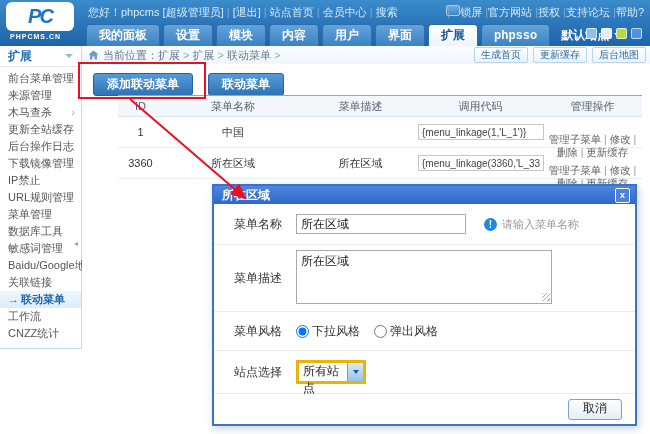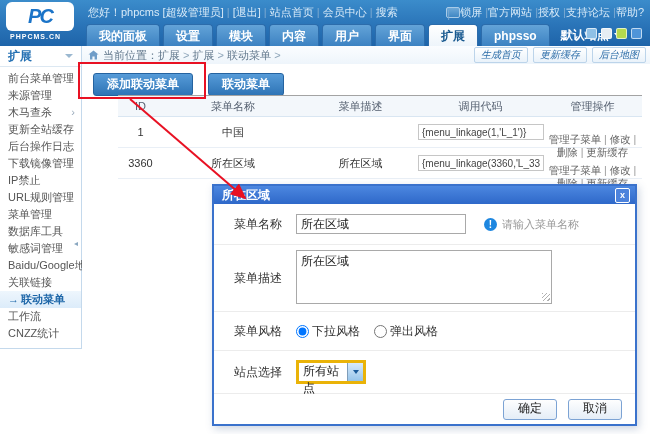--- a/index.html
+++ b/index.html
@@ -11,43 +11,43 @@
   }
   
   #header{position:absolute;left:0;top:0;width:650px;height:46px;
     background:linear-gradient(180deg,#3b8ccb 0%,#2a74b8 55%,#1e64a9 100%);
     border-bottom:1px solid #155390;}
   .logo-box{position:absolute;left:6px;top:2px;width:68px;height:29px;background:#fff;
     border-radius:6px;display:flex;align-items:center;justify-content:center;}
   .logo-brand{font-weight:bold;font-style:italic;font-size:20px;color:#1b74c8;letter-spacing:-2px;}
   .logo-site{position:absolute;left:10px;top:33px;font-size:7px;font-weight:bold;color:#fff;letter-spacing:1px;}
   .welcome{position:absolute;left:88px;top:5px;color:#d8eaf8;white-space:nowrap;}
-  .utility{position:absolute;right:6px;top:5px;color:#d8eaf8;white-space:nowrap;display:flex;align-items:center;}
+  .utility{position:absolute;right:6px;top:5px;color:#d8eaf8;white-space:nowrap;display:flex;align-items:flex-start;}
   .sep-links span{margin:0 0;}
   .sep-links span:not(:last-child)::after{content:" | ";color:#7fabd2;}
   .screen-icon{display:inline-block;width:12px;height:9px;border:1px solid #a8cbe8;border-radius:2px;
     background:linear-gradient(#6fa9d8,#3f87c4);margin-right:4px;}
   .tabs{position:absolute;left:86px;top:24px;height:22px;display:flex;gap:3px;}
   .tab{padding:0 12px;line-height:22px;color:#fff;font-weight:bold;font-size:12px;
     background:linear-gradient(#63a3d8,#3c82c2);border:1px solid #2c6cab;border-bottom:none;
-    border-radius:4px 4px 0 0;}
+    border-radius:4px 4px 0 0;font-family:Liberation Mono, monospace;}
   .tab.active{background:linear-gradient(#ffffff,#eef5fb);color:#17588f;}
   .site-selector{margin-left:8px;color:#fff;font-weight:bold;font-size:12px;line-height:22px;display:flex;align-items:center;}
   .caret-down{display:inline-block;width:0;height:0;border-left:4px solid transparent;border-right:4px solid transparent;
     border-top:5px solid #fff;margin-left:5px;}
   .quick-icons{position:absolute;right:8px;top:28px;display:flex;gap:4px;}
   .qi{width:9px;height:9px;border-radius:2px;border:1px solid rgba(255,255,255,.65);}
   .qi0{background:#8fc0e6;} .qi1{background:#e6edf3;} .qi2{background:#b5d94e;} .qi3{background:#4f94d8;}
   
   #breadcrumb-bar{position:absolute;left:82px;top:46px;width:568px;height:18px;
     background:linear-gradient(#fbfdff,#eef5fb);border-bottom:1px solid #d4e4f1;
     display:flex;align-items:center;color:#62788c;}
   .home-icon{margin:0 4px 0 6px;display:inline-flex;}
   .crumbs span::after{content:" > ";color:#8fa6ba;}
-  .rt-buttons{margin-left:auto;display:flex;gap:5px;padding-right:4px;font-style:italic;}
+  .rt-buttons{margin-left:auto;display:flex;gap:5px;padding-right:4px;}
   .rt-btn{height:14px;line-height:13px;padding:0 6px;border:1px solid #bcd4ea;border-radius:2px;
     background:linear-gradient(#ffffff,#e9f2fa);color:#2d6da8;font-size:10px;}
   
   #sidebar{position:absolute;left:0;top:46px;width:81px;height:302px;background:#fff;
     border-right:1px solid #c4d9ec;border-bottom:1px solid #c4d9ec;}
   .sb-title{height:20px;line-height:20px;padding-left:8px;color:#2470b3;font-weight:bold;font-size:12px;
     border-bottom:1px solid #dce8f2;position:relative;}
   .sb-chevron{position:absolute;right:8px;top:8px;width:0;height:0;
     border-left:4px solid transparent;border-right:4px solid transparent;border-top:4px solid #9bb8d0;}
   .sb-items{margin-top:3px;}
@@ -279,21 +279,20 @@
     <span class="m-label">站点选择</span>
     <span class="select-box">
       <span class="select-value">所有站点</span>
       <span class="select-arrow">
           <i></i>
         </span>
     </span>
   </div>
 
   <div class="m-footer">
-    <span class="m-btn">确定</span>
     <span class="m-btn">取消</span>
   </div>
 </div>
 
 <svg id="annot" width="650" height="434">
   <defs>
     <marker id="ah" markerWidth="9" markerHeight="8" refX="7" refY="3.5" orient="auto">
       <path d="M0,0 L8,3.5 L0,7 z" fill="#e81123"></path>
     </marker>
   </defs>

